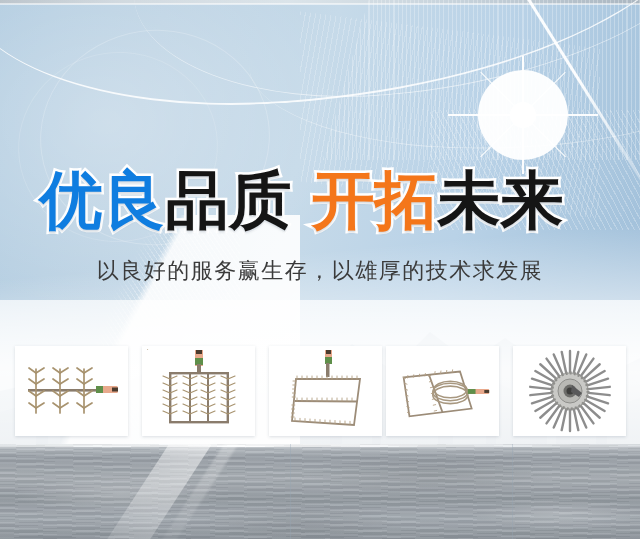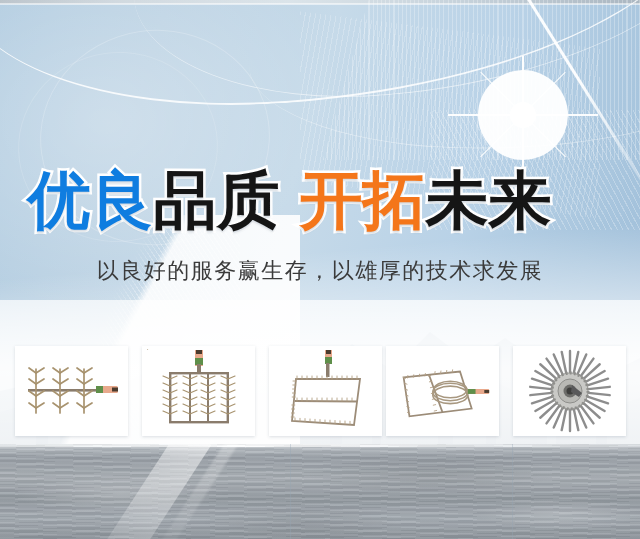--- a/index.html
+++ b/index.html
@@ -152,21 +152,21 @@
     position:absolute; left:-10px; top:228px;
     width:250px; height:200px;
     background:repeating-linear-gradient(56deg, rgba(255,255,255,.35) 0px, rgba(255,255,255,.35) 1px, rgba(255,255,255,0) 1px, rgba(255,255,255,0) 4px);
     -webkit-mask-image:linear-gradient(118deg, rgba(0,0,0,0) 44%, rgba(0,0,0,1) 52%);
             mask-image:linear-gradient(118deg, rgba(0,0,0,0) 44%, rgba(0,0,0,1) 52%);
     pointer-events:none;
   }
 
   
   .title-wrap{
-    position:absolute; left:0; top:166px; width:579px;
+    position:absolute; left:12px; top:166px; width:579px;
     text-align:center;
     white-space:nowrap;
     z-index:6;
   }
   .title{
     display:inline-block;
     font-size:63px;
     line-height:70px;
     font-weight:bold;
     letter-spacing:0px;

